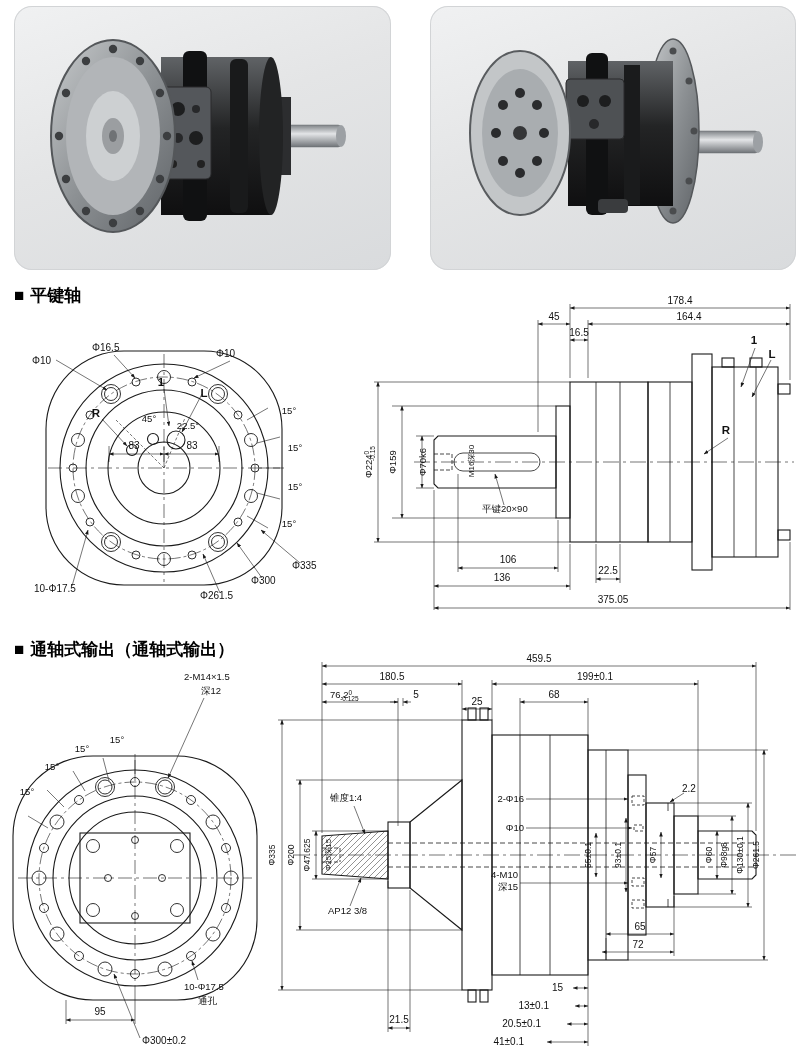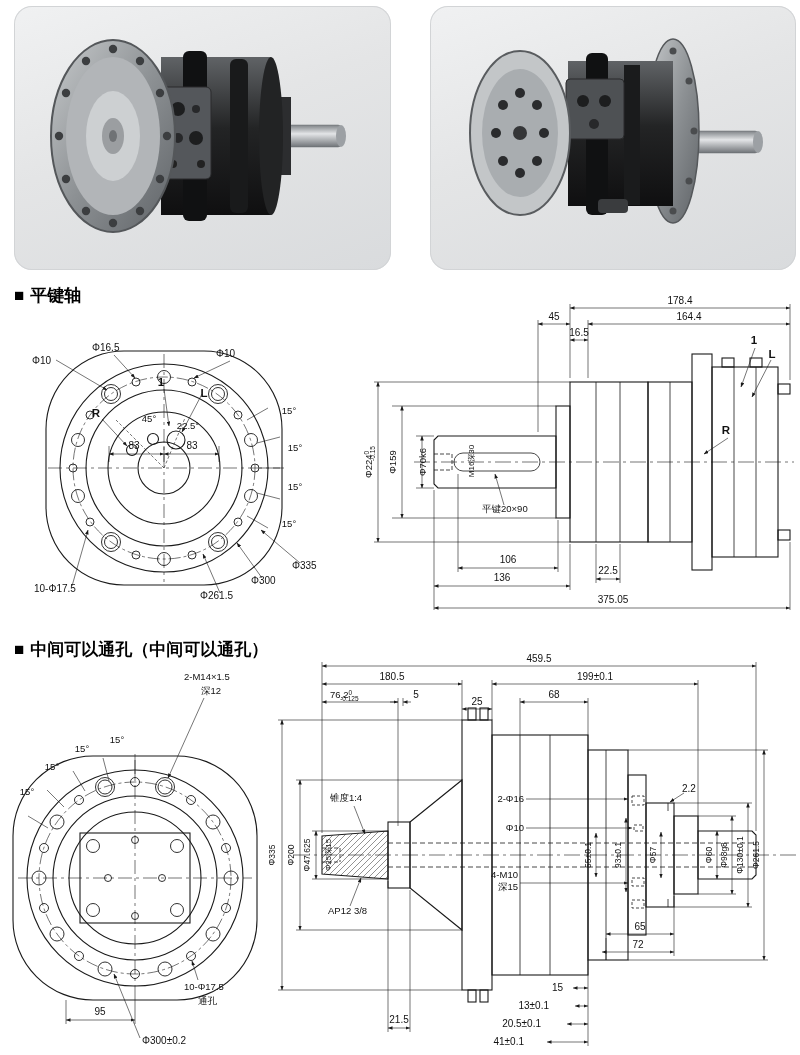--- a/index.html
+++ b/index.html
@@ -286,21 +286,21 @@
     <text class="t95" x="126" y="220">平键20×90</text>
     <text class="t10" x="152" y="271" text-anchor="middle">106</text>
     <text class="t10" x="146" y="289" text-anchor="middle">136</text>
     <text class="t10" x="252" y="282" text-anchor="middle">22.5</text>
     <text class="t10" x="257" y="311" text-anchor="middle">375.05</text>
   </g>
 </svg>
 
 <div class="heading" style="top:638px">
   <span>■</span>
-  <span>中间可以通孔（中间可以通孔）</span>
+  <span>通轴式输出（通轴式输出）</span>
 </div>
 
 <svg class="drv" style="left:4px;top:650px" width="270" height="400" viewBox="0 0 270 400">
   <g stroke="#1a1a1a" fill="none" stroke-width="1.1">
     <rect x="9" y="106" width="244" height="244" rx="80"></rect>
     <circle cx="131" cy="228" r="108"></circle>
     <circle cx="131" cy="228" r="82"></circle>
     <circle cx="131" cy="228" r="66"></circle>
     <rect x="76" y="183" width="110" height="90"></rect>
   </g>

